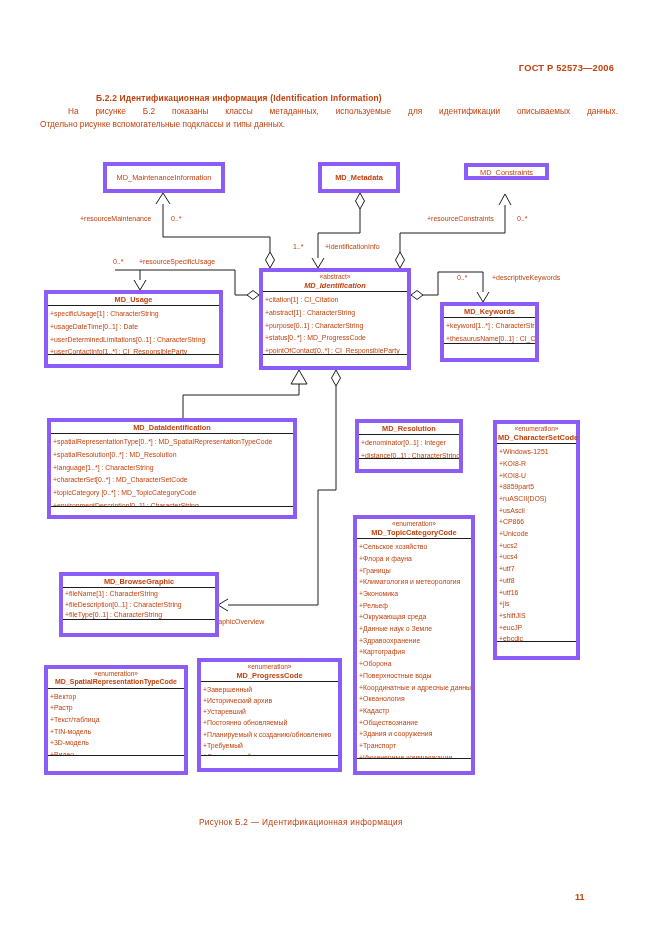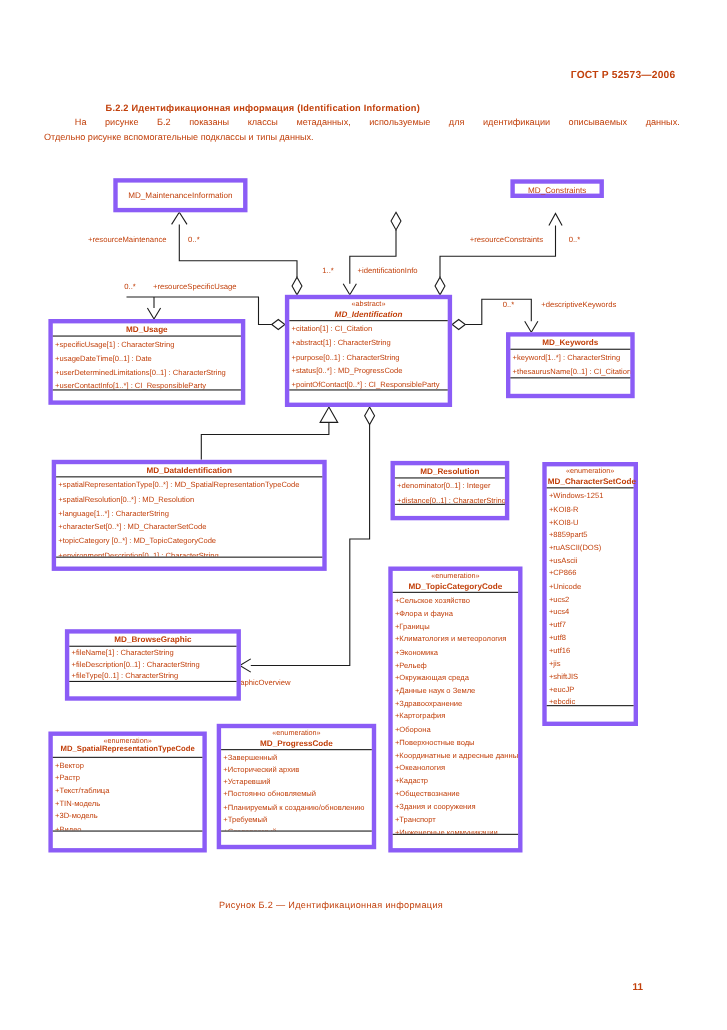--- a/index.html
+++ b/index.html
@@ -90,20 +90,25 @@
   <div class="rlabel" style="left:492px;top:274px">+descriptiveKeywords</div>
   <div class="rlabel" style="left:205px;top:580px">0..*</div>
   <div class="rlabel" style="left:208px;top:618px">+graphicOverview</div>
 
   <div class="box titleonly" style="left:103px;top:162px;width:122px;height:31px">
     <div class="title" style="font-weight:normal">
         <span class="cname">MD_MaintenanceInformation</span>
       </div>
   </div>
 
+  <div class="box titleonly" style="left:318px;top:162px;width:82px;height:31px">
+    <div class="title">
+        <span class="cname">MD_Metadata</span>
+      </div>
+  </div>
 
   <div class="box titleonly" style="left:464px;top:163px;width:85px;height:17px">
     <div class="title" style="font-weight:normal">
         <span class="cname">MD_Constraints</span>
       </div>
   </div>
 
   <div class="box abstract" style="left:259px;top:268px;width:152px;height:102px">
     <div class="title">
       <span class="stereo">«abstract»</span>
@@ -125,21 +130,21 @@
       </div>
     <div class="attrs">
         <div>+specificUsage[1] : CharacterString</div>
         <div>+usageDateTime[0..1] : Date</div>
         <div>+userDeterminedLimitations[0..1] : CharacterString</div>
         <div>+userContactInfo[1..*] : CI_ResponsibleParty</div>
       </div>
     <div class="empty" style="height:9px"></div>
   </div>
 
-  <div class="box" style="left:460px;top:302px;width:117px;height:60px">
+  <div class="box" style="left:440px;top:302px;width:99px;height:60px">
     <div class="title">
         <span class="cname">MD_Keywords</span>
       </div>
     <div class="attrs">
         <div>+keyword[1..*] : CharacterString</div>
         <div>+thesaurusName[0..1] : CI_Citation</div>
       </div>
     <div class="empty" style="height:14px"></div>
   </div>
 

